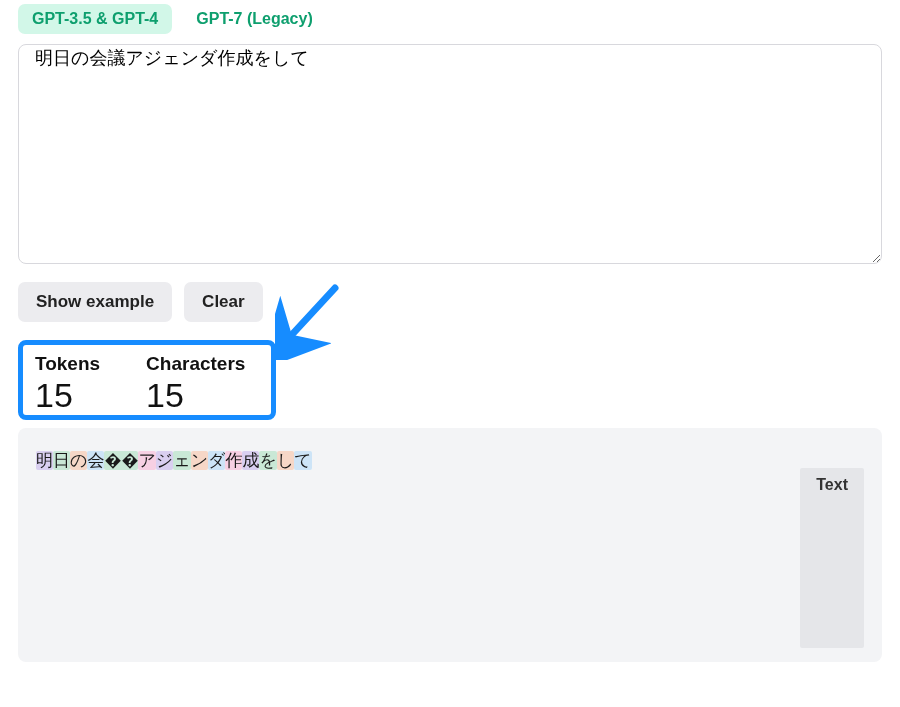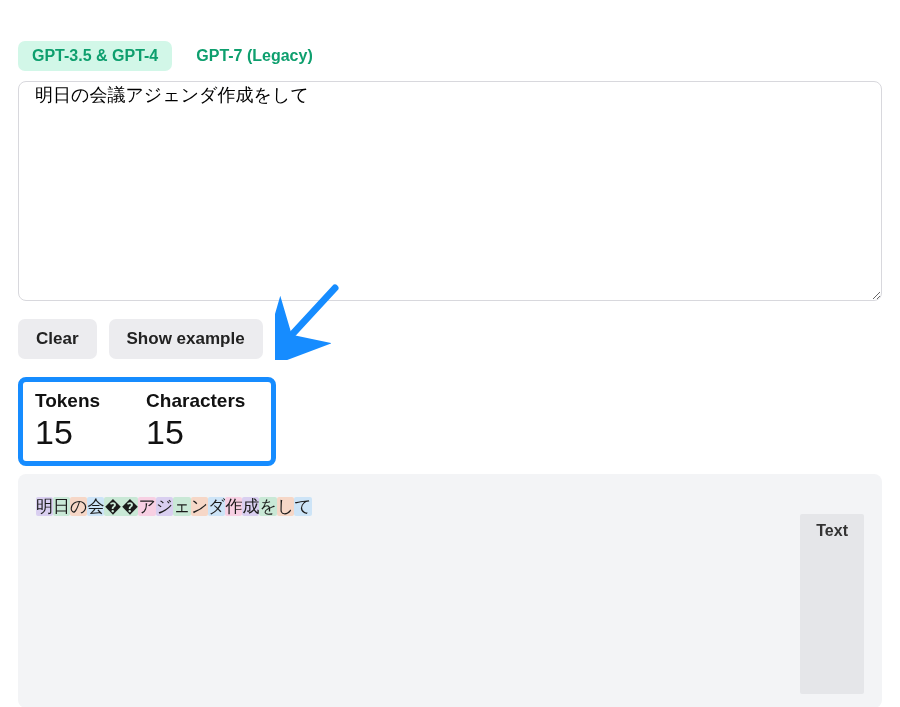--- a/index.html
+++ b/index.html
@@ -18,21 +18,20 @@
     padding: 4px 0 10px 0;
   }
   .tab {
     padding: 6px 14px;
     border-radius: 7px;
     font-weight: 600;
     font-size: 16px;
     cursor: pointer;
     color: #0e9f6e;
     background: transparent;
-    margin-top: 37px;
   }
   .tab.active {
     background: #d2f7e8;
     color: #0e9f6e;
   }
   .input-area {
     width: 100%;
     height: 220px;
     border: 1px solid #d8d8dd;
     border-radius: 8px;
@@ -57,21 +56,21 @@
     font-weight: 600;
     color: #222;
     cursor: pointer;
   }
   .metrics-box {
     display: inline-flex;
     gap: 46px;
     margin-top: 18px;
     border: 5px solid #168cff;
     border-radius: 8px;
-    padding: 8px 26px 10px 12px;
+    padding: 8px 26px 1px 12px;
     background: #fff;
   }
   .metric { display: flex; flex-direction: column; }
   .metric-label {
     font-size: 19px;
     font-weight: 700;
     color: #111;
   }
   .metric-value {
     font-size: 34px;
@@ -131,22 +130,22 @@
 
 
 <div class="tabs">
   <div class="tab active">GPT-3.5 &amp; GPT-4</div>
   <div class="tab">GPT-7 (Legacy)</div>
 </div>
 
 <textarea class="input-area" style="">明日の会議アジェンダ作成をして</textarea>
 
 <div class="btn-row">
+  <button class="btn">Show example</button>
   <button class="btn">Clear</button>
-  <button class="btn">Show example</button>
 </div>
 
 <div class="metrics-box">
   <div class="metric">
     <span class="metric-label">Tokens</span>
     <span class="metric-value">15</span>
   </div>
   <div class="metric">
     <span class="metric-label">Characters</span>
     <span class="metric-value">15</span>

